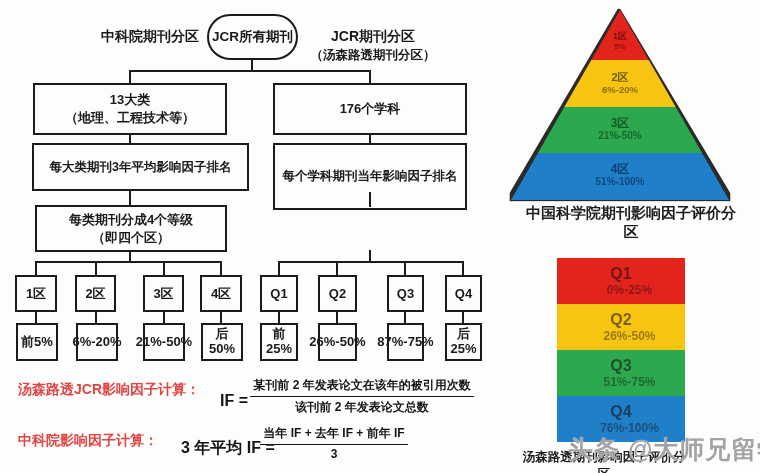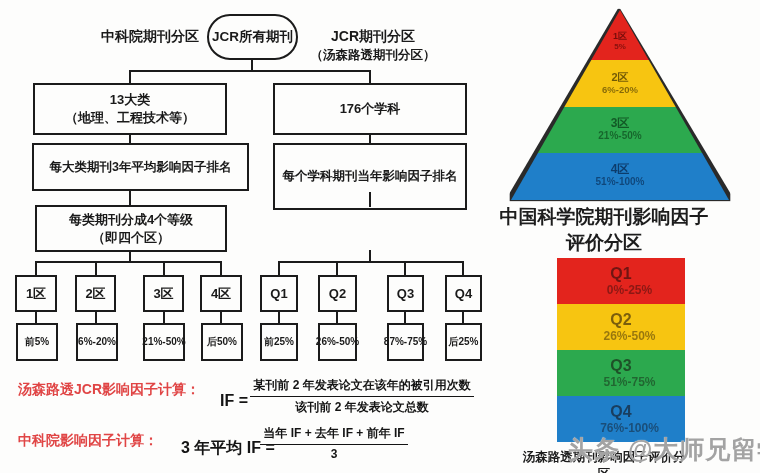--- a/index.html
+++ b/index.html
@@ -3,21 +3,21 @@
 <meta charset="utf-8">
 <style>
   html,body{margin:0;padding:0;}
   body{font-family:"Liberation Sans","DejaVu Sans",sans-serif;}
   #app{position:relative;width:760px;height:473px;background:#fdfdfc;overflow:hidden;}
   .box{position:absolute;border:2px solid #1b1b1b;background:#fdfdfc;display:flex;flex-direction:column;
        align-items:center;justify-content:center;text-align:center;font-weight:bold;color:#1a1a1a;box-sizing:border-box;}
   .line{position:absolute;background:#1b1b1b;}
   .lbl{position:absolute;font-weight:bold;color:#1a1a1a;text-align:center;}
   .tierbox{border-width:2.5px;font-size:13px;}
-  .pctbox{border-width:2.5px;font-size:10px;line-height:1.15;padding:1px;}
+  .pctbox{border-width:2.5px;font-size:13px;line-height:1.15;padding:1px;}
   .redlbl{position:absolute;font-size:14px;font-weight:bold;color:#e04545;}
   .frac{position:absolute;display:flex;flex-direction:column;align-items:center;font-weight:bold;color:#141414;}
   .frac .num{font-size:12px;border-bottom:1.6px solid #141414;padding:0 3px 2px 3px;}
   .frac .den{font-size:12px;padding-top:2px;}
   .lhs{position:absolute;font-weight:bold;color:#141414;font-size:16px;}
   .pyr-tier{position:absolute;left:0;top:0;width:218px;height:190px;}
   .pyr-txt{position:absolute;left:0;right:0;text-align:center;font-weight:bold;}
   .band{position:relative;width:128px;height:46px;display:flex;flex-direction:column;align-items:center;justify-content:center;}
   .band .bname{font-size:16px;font-weight:bold;color:rgba(20,10,10,0.55);line-height:1.1;}
   .band .brange{font-size:12px;font-weight:bold;color:rgba(20,10,10,0.42);line-height:1.2;margin-left:17px;}
@@ -129,21 +129,21 @@
     <div class="pyr-txt" style="top:20px;font-size:9px;color:rgba(60,0,0,0.65);">1区</div>
     <div class="pyr-txt" style="top:32px;font-size:8px;color:rgba(60,0,0,0.55);">5%</div>
     <div class="pyr-txt" style="top:60px;font-size:11px;color:rgba(40,30,0,0.65);">2区</div>
     <div class="pyr-txt" style="top:74px;font-size:9.5px;color:rgba(40,30,0,0.55);">6%-20%</div>
     <div class="pyr-txt" style="top:105px;font-size:12px;color:rgba(0,35,10,0.6);">3区</div>
     <div class="pyr-txt" style="top:120px;font-size:10px;color:rgba(0,35,10,0.5);">21%-50%</div>
     <div class="pyr-txt" style="top:151px;font-size:12px;color:rgba(0,15,45,0.6);">4区</div>
     <div class="pyr-txt" style="top:166px;font-size:10px;color:rgba(0,15,45,0.5);">51%-100%</div>
   </div>
 
-  <div class="caption" style="left:492px;top:204px;width:224px;font-size:19px;">中国科学院期刊影响因子评价分区</div>
+  <div class="caption" style="left:519px;top:204px;width:224px;font-size:15px;">中国科学院期刊影响因子评价分区</div>
 
   <div style="position:absolute;left:557px;top:258px;width:128px;height:184px;">
     <div class="band" style="background-color: rgb(227, 36, 29);">
       <span class="bname">Q1</span>
       <span class="brange">0%-25%</span>
     </div>
     <div class="band" style="background-color: rgb(247, 197, 17);">
       <span class="bname">Q2</span>
       <span class="brange">26%-50%</span>
     </div>

